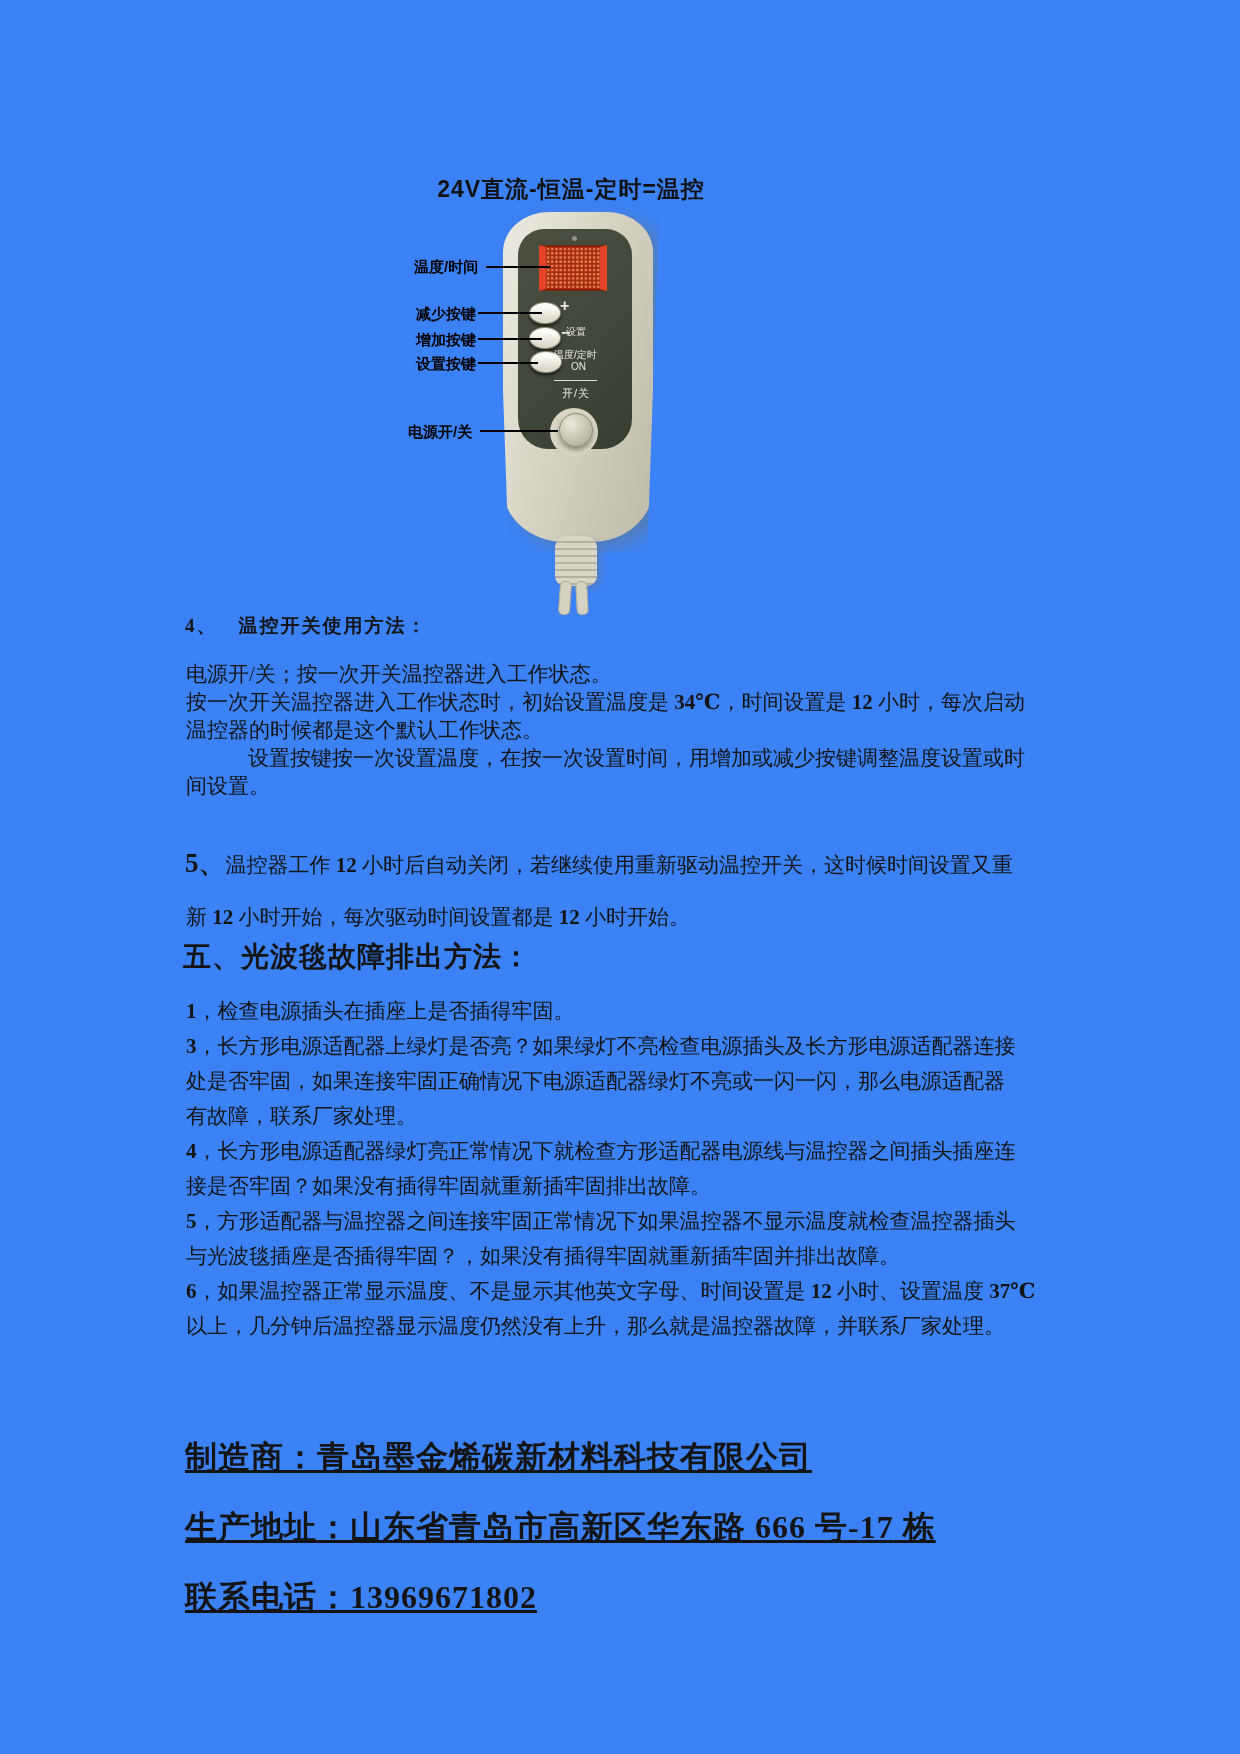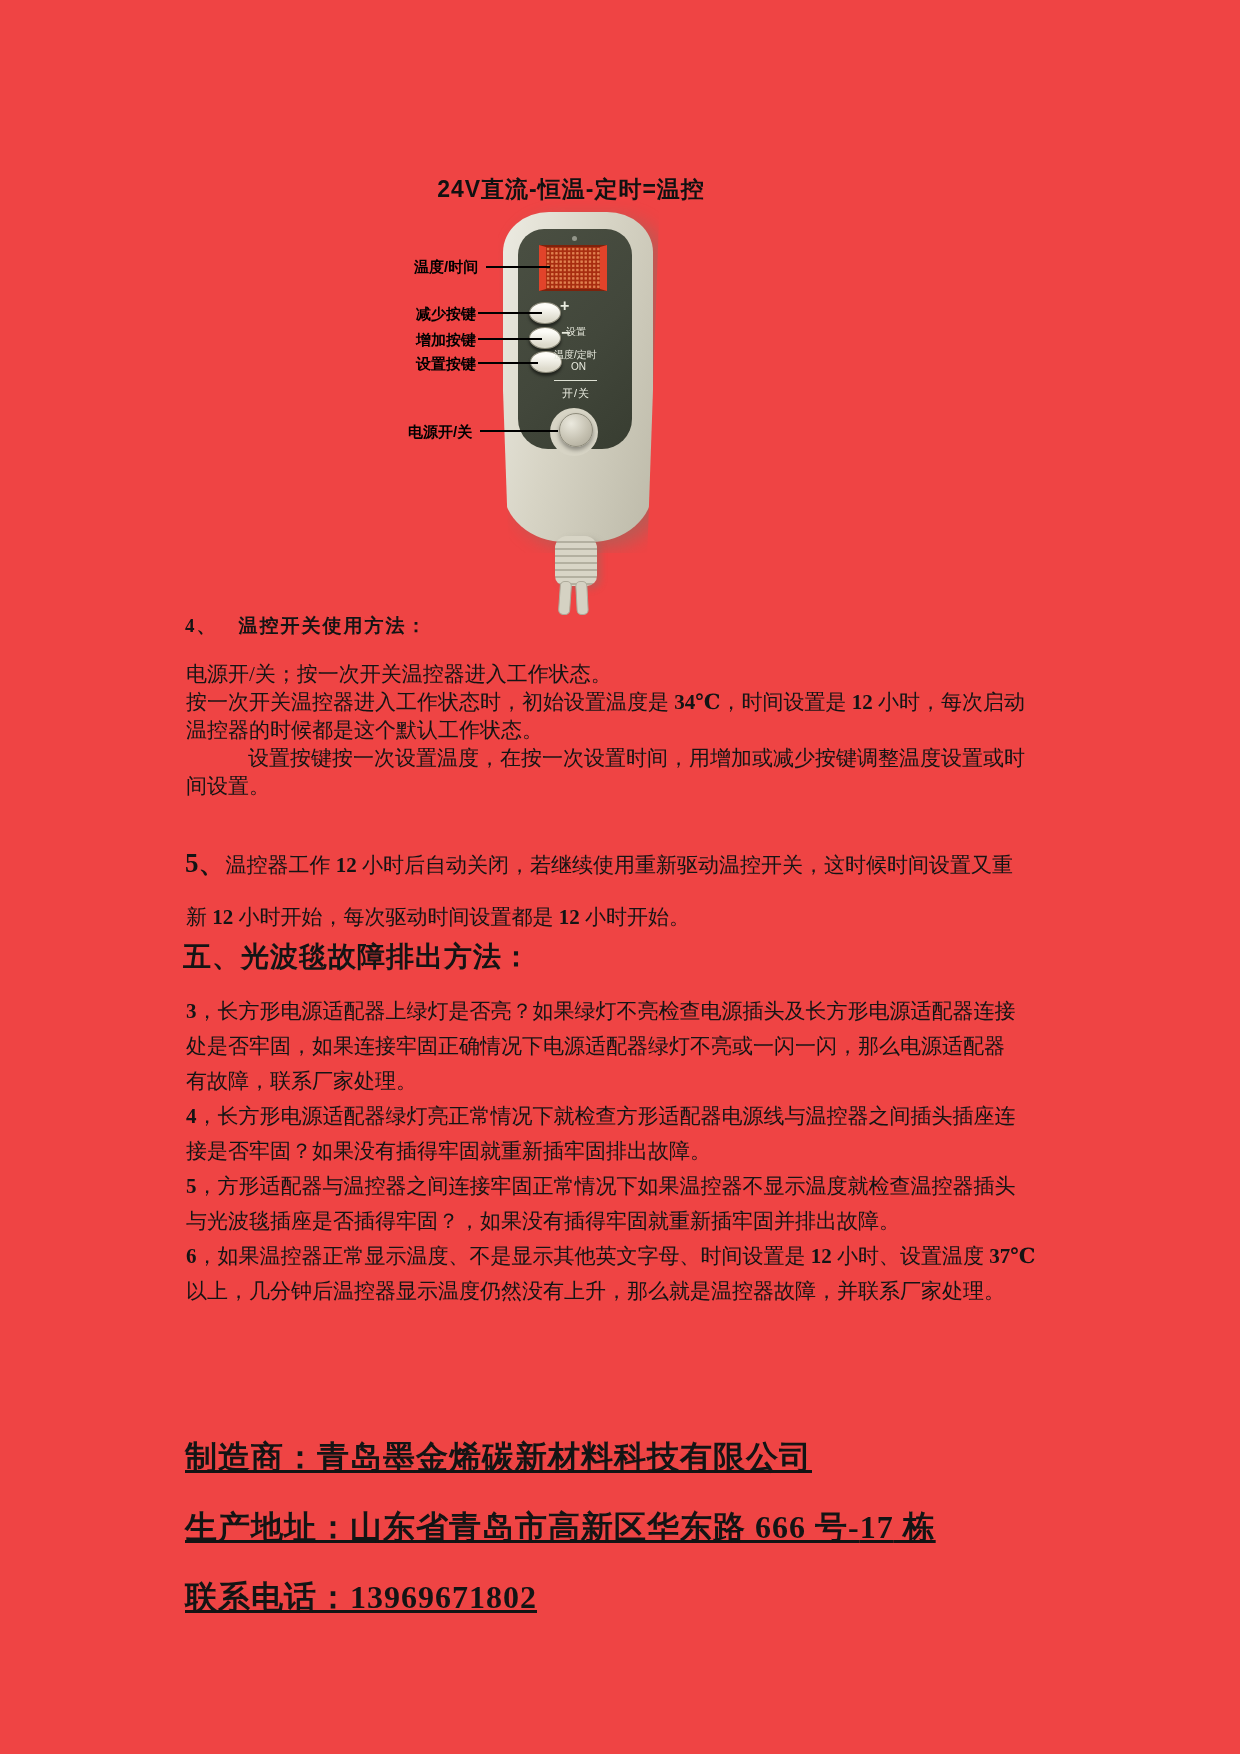--- a/index.html
+++ b/index.html
@@ -1,17 +1,17 @@
 <!DOCTYPE html>
 <html style="--ink: #141414; --body: #d7d4c5; --panel: #42473b; --display-red: #a82d10; --display-bar: #e2432a;"><head>
 <meta charset="utf-8">
 <style>
   html,body{margin:0;padding:0;background:#eee;}
   .page{
-    position:relative;width:1240px;height:1754px;background:#ef4444;
+    position:relative;width:1240px;height:1754px;background:#3b82f6;
     margin:0 auto;overflow:hidden;color:var(--ink,#141414);
     font-family:"Liberation Serif","DejaVu Serif",serif;
   }
   .abs{position:absolute;}
 
   
   .fig-title{
     left:361px;top:174px;width:420px;text-align:center;
     font-family:"Liberation Sans","DejaVu Sans",sans-serif;
     font-weight:700;font-size:23px;letter-spacing:1px;color:#111;
@@ -147,20 +147,21 @@
     <div class="ln bd">间设置。</div>
   </div>
 
   <div class="abs autooff-1">
     <span class="num">5、</span><span class="bd">温控器工作 <b>12</b> 小时后自动关闭，若继续使用重新驱动温控开关，这时候时间设置又重</span>
   </div>
   <div class="abs autooff-2 bd">新 <b>12</b> 小时开始，每次驱动时间设置都是 <b>12</b> 小时开始。</div>
 
   <div class="abs h-five">五、光波毯故障排出方法：</div>
   <div class="abs faults">
+    <div class="ln bd"><b>1</b>，检查电源插头在插座上是否插得牢固。</div>
     <div class="ln bd"><b>3</b>，长方形电源适配器上绿灯是否亮？如果绿灯不亮检查电源插头及长方形电源适配器连接</div>
     <div class="ln bd">处是否牢固，如果连接牢固正确情况下电源适配器绿灯不亮或一闪一闪，那么电源适配器</div>
     <div class="ln bd">有故障，联系厂家处理。</div>
     <div class="ln bd"><b>4</b>，长方形电源适配器绿灯亮正常情况下就检查方形适配器电源线与温控器之间插头插座连</div>
     <div class="ln bd">接是否牢固？如果没有插得牢固就重新插牢固排出故障。</div>
     <div class="ln bd"><b>5</b>，方形适配器与温控器之间连接牢固正常情况下如果温控器不显示温度就检查温控器插头</div>
     <div class="ln bd">与光波毯插座是否插得牢固？，如果没有插得牢固就重新插牢固并排出故障。</div>
     <div class="ln bd"><b>6</b>，如果温控器正常显示温度、不是显示其他英文字母、时间设置是 <b>12</b> 小时、设置温度 <b>37℃</b></div>
     <div class="ln bd">以上，几分钟后温控器显示温度仍然没有上升，那么就是温控器故障，并联系厂家处理。</div>
   </div>

